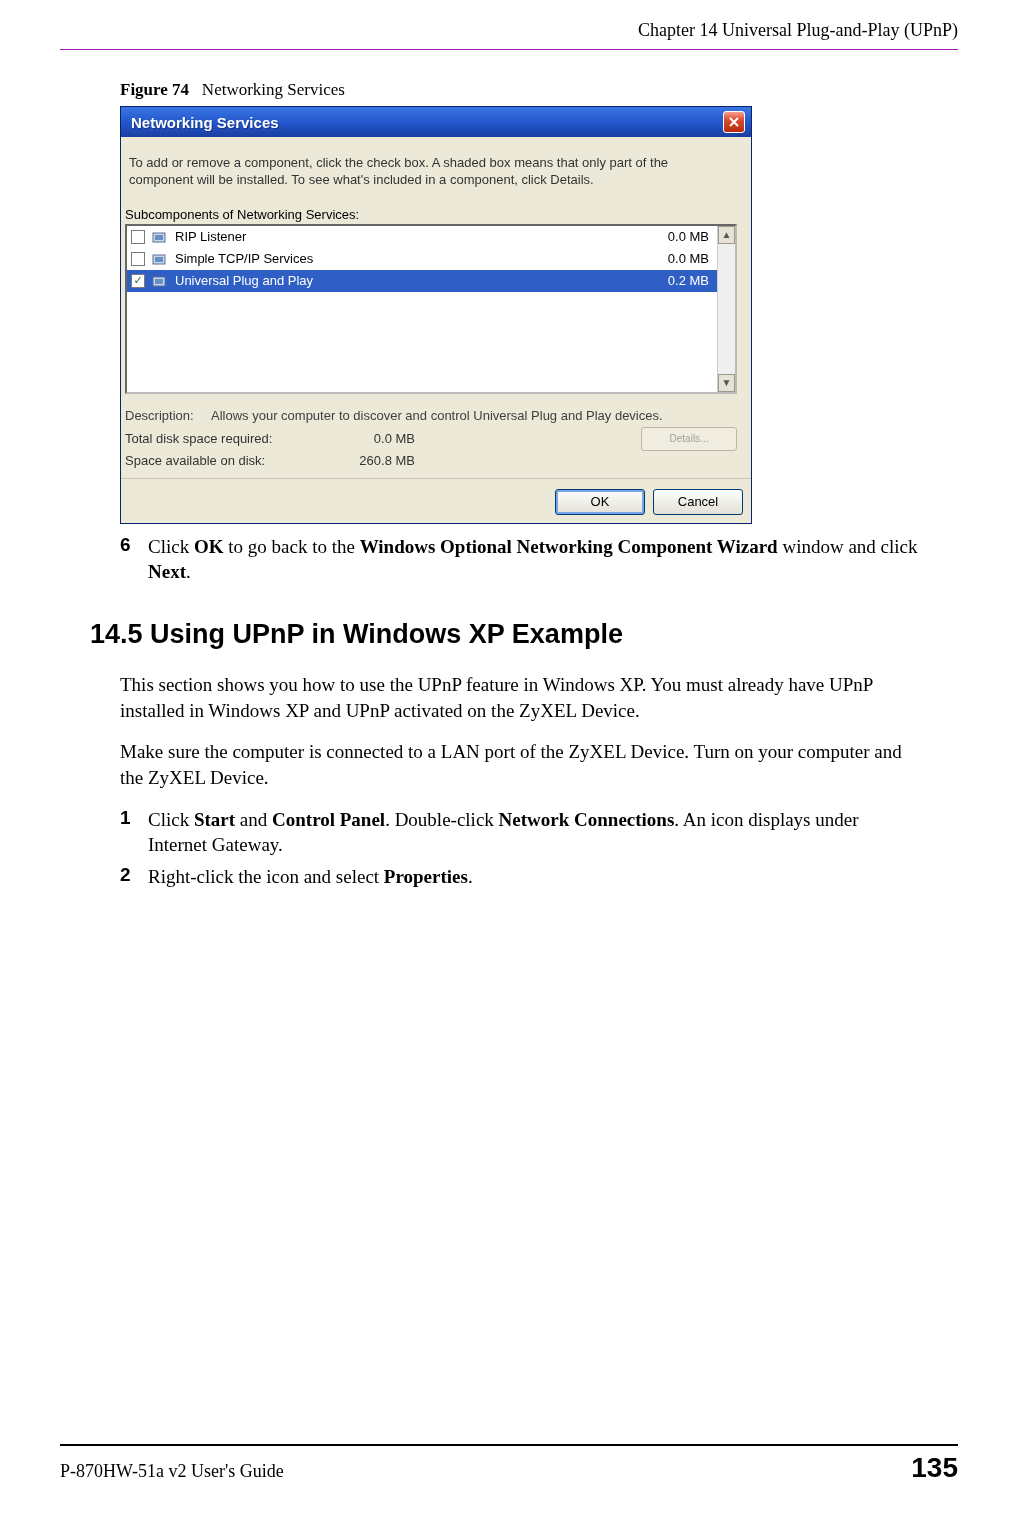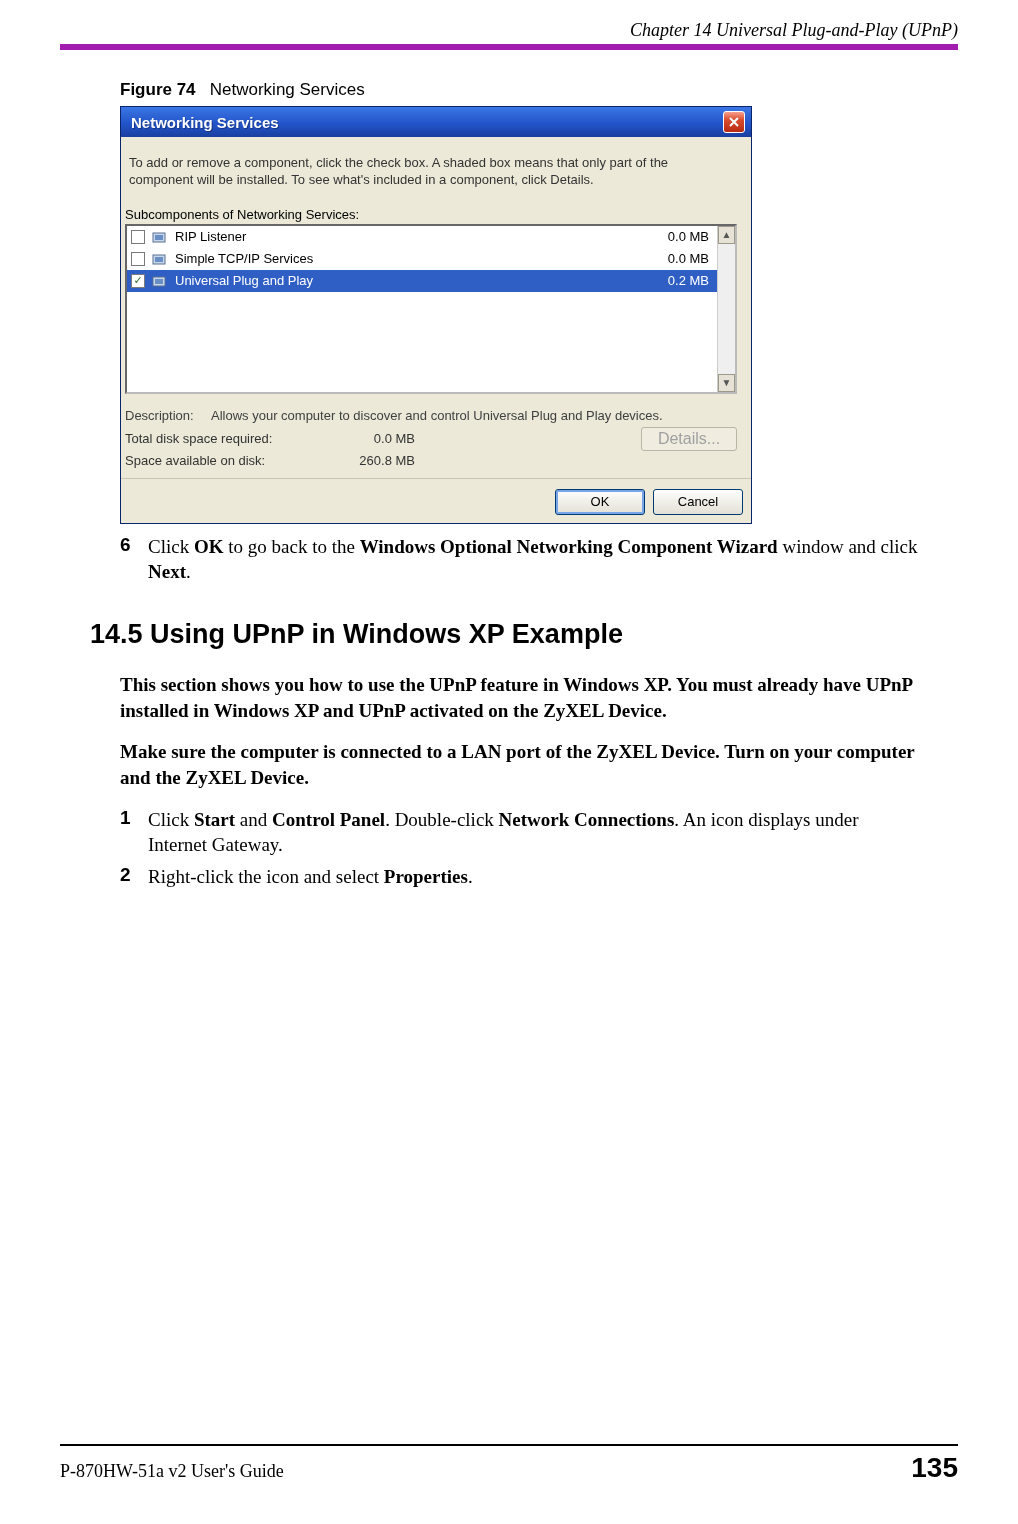--- a/index.html
+++ b/index.html
@@ -7,33 +7,32 @@
     width: 1018px;
     height: 1524px;
     background: #fff;
     font-family: "Times New Roman", Times, serif;
     font-size: 19px;
     color: #000;
     position: relative;
     padding: 20px 60px 20px 60px;
   }
   .page-header {
-    border-bottom: 6px solid #a21caf;
+    border-bottom: 1px solid #a21caf;
     height: 30px;
     text-align: right;
     font-size: 18px;
     padding-bottom: 16px;
     margin-bottom: 30px;
-    font-style: italic;
   }
   .content-wrap {
     padding: 0 40px 0 60px;
   }
   .figure-caption {
-    font-family: Liberation Sans, sans-serif;
+    font-family: Liberation Serif, serif;
     font-size: 17px;
     margin-bottom: 6px;
   }
   .figure-caption .fig-label { font-weight: bold; }
   
   .dialog {
     width: 632px;
     border: 1px solid #0a246a;
     background: #ece9d8;
     font-family: Tahoma, Arial, sans-serif;
@@ -147,21 +146,21 @@
   }
   .stats-label { width: 200px; }
   .stats-value { width: 90px; text-align: right; }
   .details-btn {
     margin-left: auto;
     width: 96px; height: 24px;
     border: 1px solid #b9b6a6;
     background: #f0ede0;
     border-radius: 3px;
     color: #a0a0a0;
-    font-size: 16px;
+    font-size: 10px;
     display: flex; align-items: center; justify-content: center;
   }
   .dialog-footer {
     border-top: 1px solid #c8c5b6;
     padding: 10px 8px 8px 8px;
     display: flex;
     justify-content: flex-end;
     gap: 8px;
   }
   .xp-btn {
@@ -194,21 +193,20 @@
   .step-text b { font-weight: bold; }
   h2.section-head {
     font-family: Arial, Helvetica, sans-serif;
     font-size: 27px;
     font-weight: bold;
     margin: 34px 0 22px -30px;
   }
   .para {
     line-height: 1.35;
     margin-bottom: 16px;
-    font-weight: bold;
   }
   .subhead {
     font-family: Arial, Helvetica, sans-serif;
     font-weight: bold;
     font-size: 18px;
     margin: 8px 0 8px 0;
   }
   
   .page-footer {
     position: absolute;

